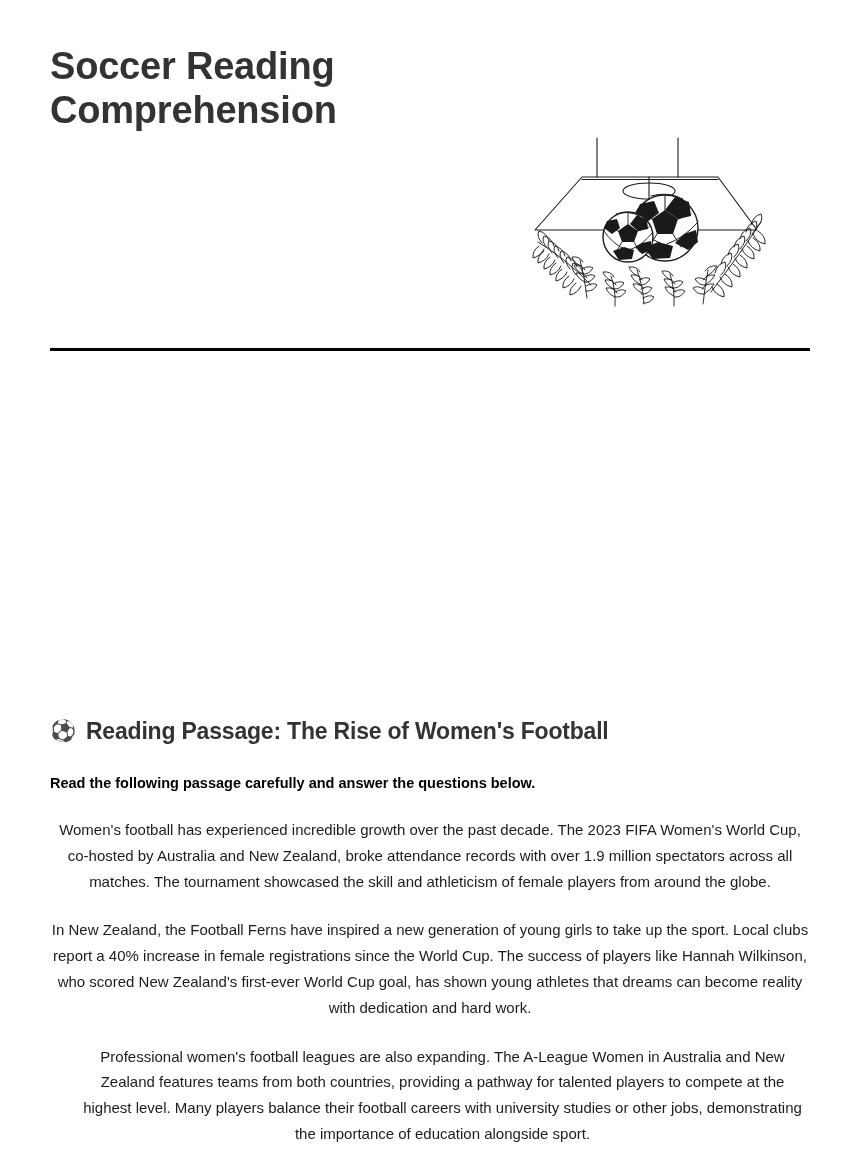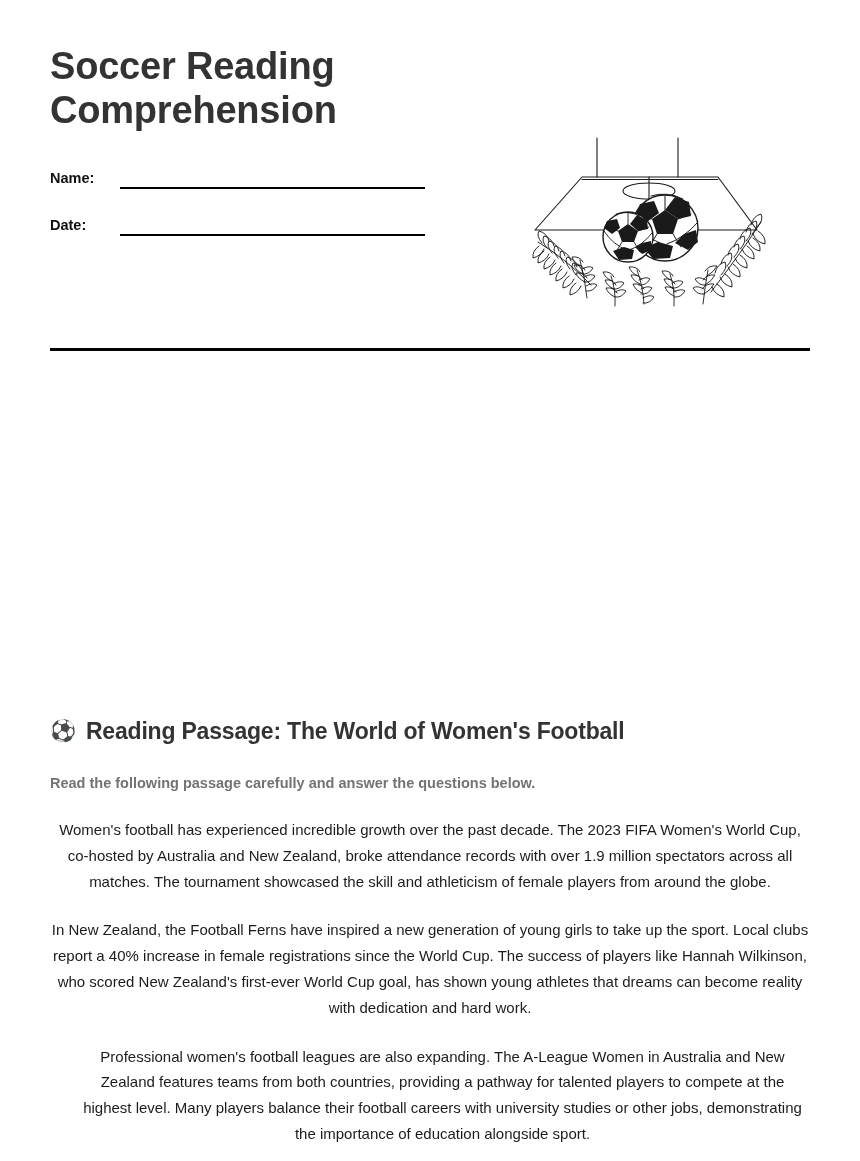--- a/index.html
+++ b/index.html
@@ -101,51 +101,41 @@
     font-size: 21px;
     line-height: 1;
     font-family: "DejaVu Sans", sans-serif;
     display: inline-block;
   }
 
   .instruction {
     margin: 0 0 26px 0;
     font-size: 14.5px;
     font-weight: bold;
-    color: #737373;
+    color: #000000;
   }
 
   .passage p {
     margin: 0 0 23px 0;
     font-size: 15px;
     line-height: 1.72;
     color: #1c1c1c;
     text-align: center;
   }
   .passage p:last-child { margin-bottom: 0; margin-left: 25px; }
 </style>
 </head>
 <body>
 
 <div class="page">
 
   <div class="header">
 
     <h1 class="doc-title">Soccer Reading Comprehension</h1>
 
-    <div class="meta-fields">
-      <div class="meta-row">
-        <span class="meta-label">Name:</span>
-        <span class="meta-line"></span>
-      </div>
-      <div class="meta-row">
-        <span class="meta-label">Date:</span>
-        <span class="meta-line"></span>
-      </div>
-    </div>
 
     <div class="illustration">
       <svg viewBox="0 0 250 180" xmlns="http://www.w3.org/2000/svg" fill="none" stroke="#1a1a1a" stroke-width="1.1" stroke-linecap="round" stroke-linejoin="round">
 
         <line x1="72" y1="8" x2="72" y2="47"></line>
         <line x1="153" y1="8" x2="153" y2="47"></line>
 
         <path d="M57 47 L193 47 L232 100 L10 100 Z"></path>
         <line x1="57" y1="49.5" x2="193" y2="49.5"></line>
 
@@ -264,21 +254,21 @@
       </svg>
     </div>
   </div>
 
   <hr class="divider">
 
   <div class="content">
 
     <h2 class="section-heading">
       <span class="emoji">⚽</span>
-      <span>Reading Passage: The World of Women's Football</span>
+      <span>Reading Passage: The Rise of Women's Football</span>
     </h2>
 
     <p class="instruction">Read the following passage carefully and answer the questions below.</p>
 
     <div class="passage">
       <p>Women's football has experienced incredible growth over the past decade. The 2023 FIFA Women's World Cup, co-hosted by Australia and New Zealand, broke attendance records with over 1.9 million spectators across all matches. The tournament showcased the skill and athleticism of female players from around the globe.</p>
       <p>In New Zealand, the Football Ferns have inspired a new generation of young girls to take up the sport. Local clubs report a 40% increase in female registrations since the World Cup. The success of players like Hannah Wilkinson, who scored New Zealand's first-ever World Cup goal, has shown young athletes that dreams can become reality with dedication and hard work.</p>
       <p>Professional women's football leagues are also expanding. The A-League Women in Australia and New Zealand features teams from both countries, providing a pathway for talented players to compete at the highest level. Many players balance their football careers with university studies or other jobs, demonstrating the importance of education alongside sport.</p>
 
     </div>

